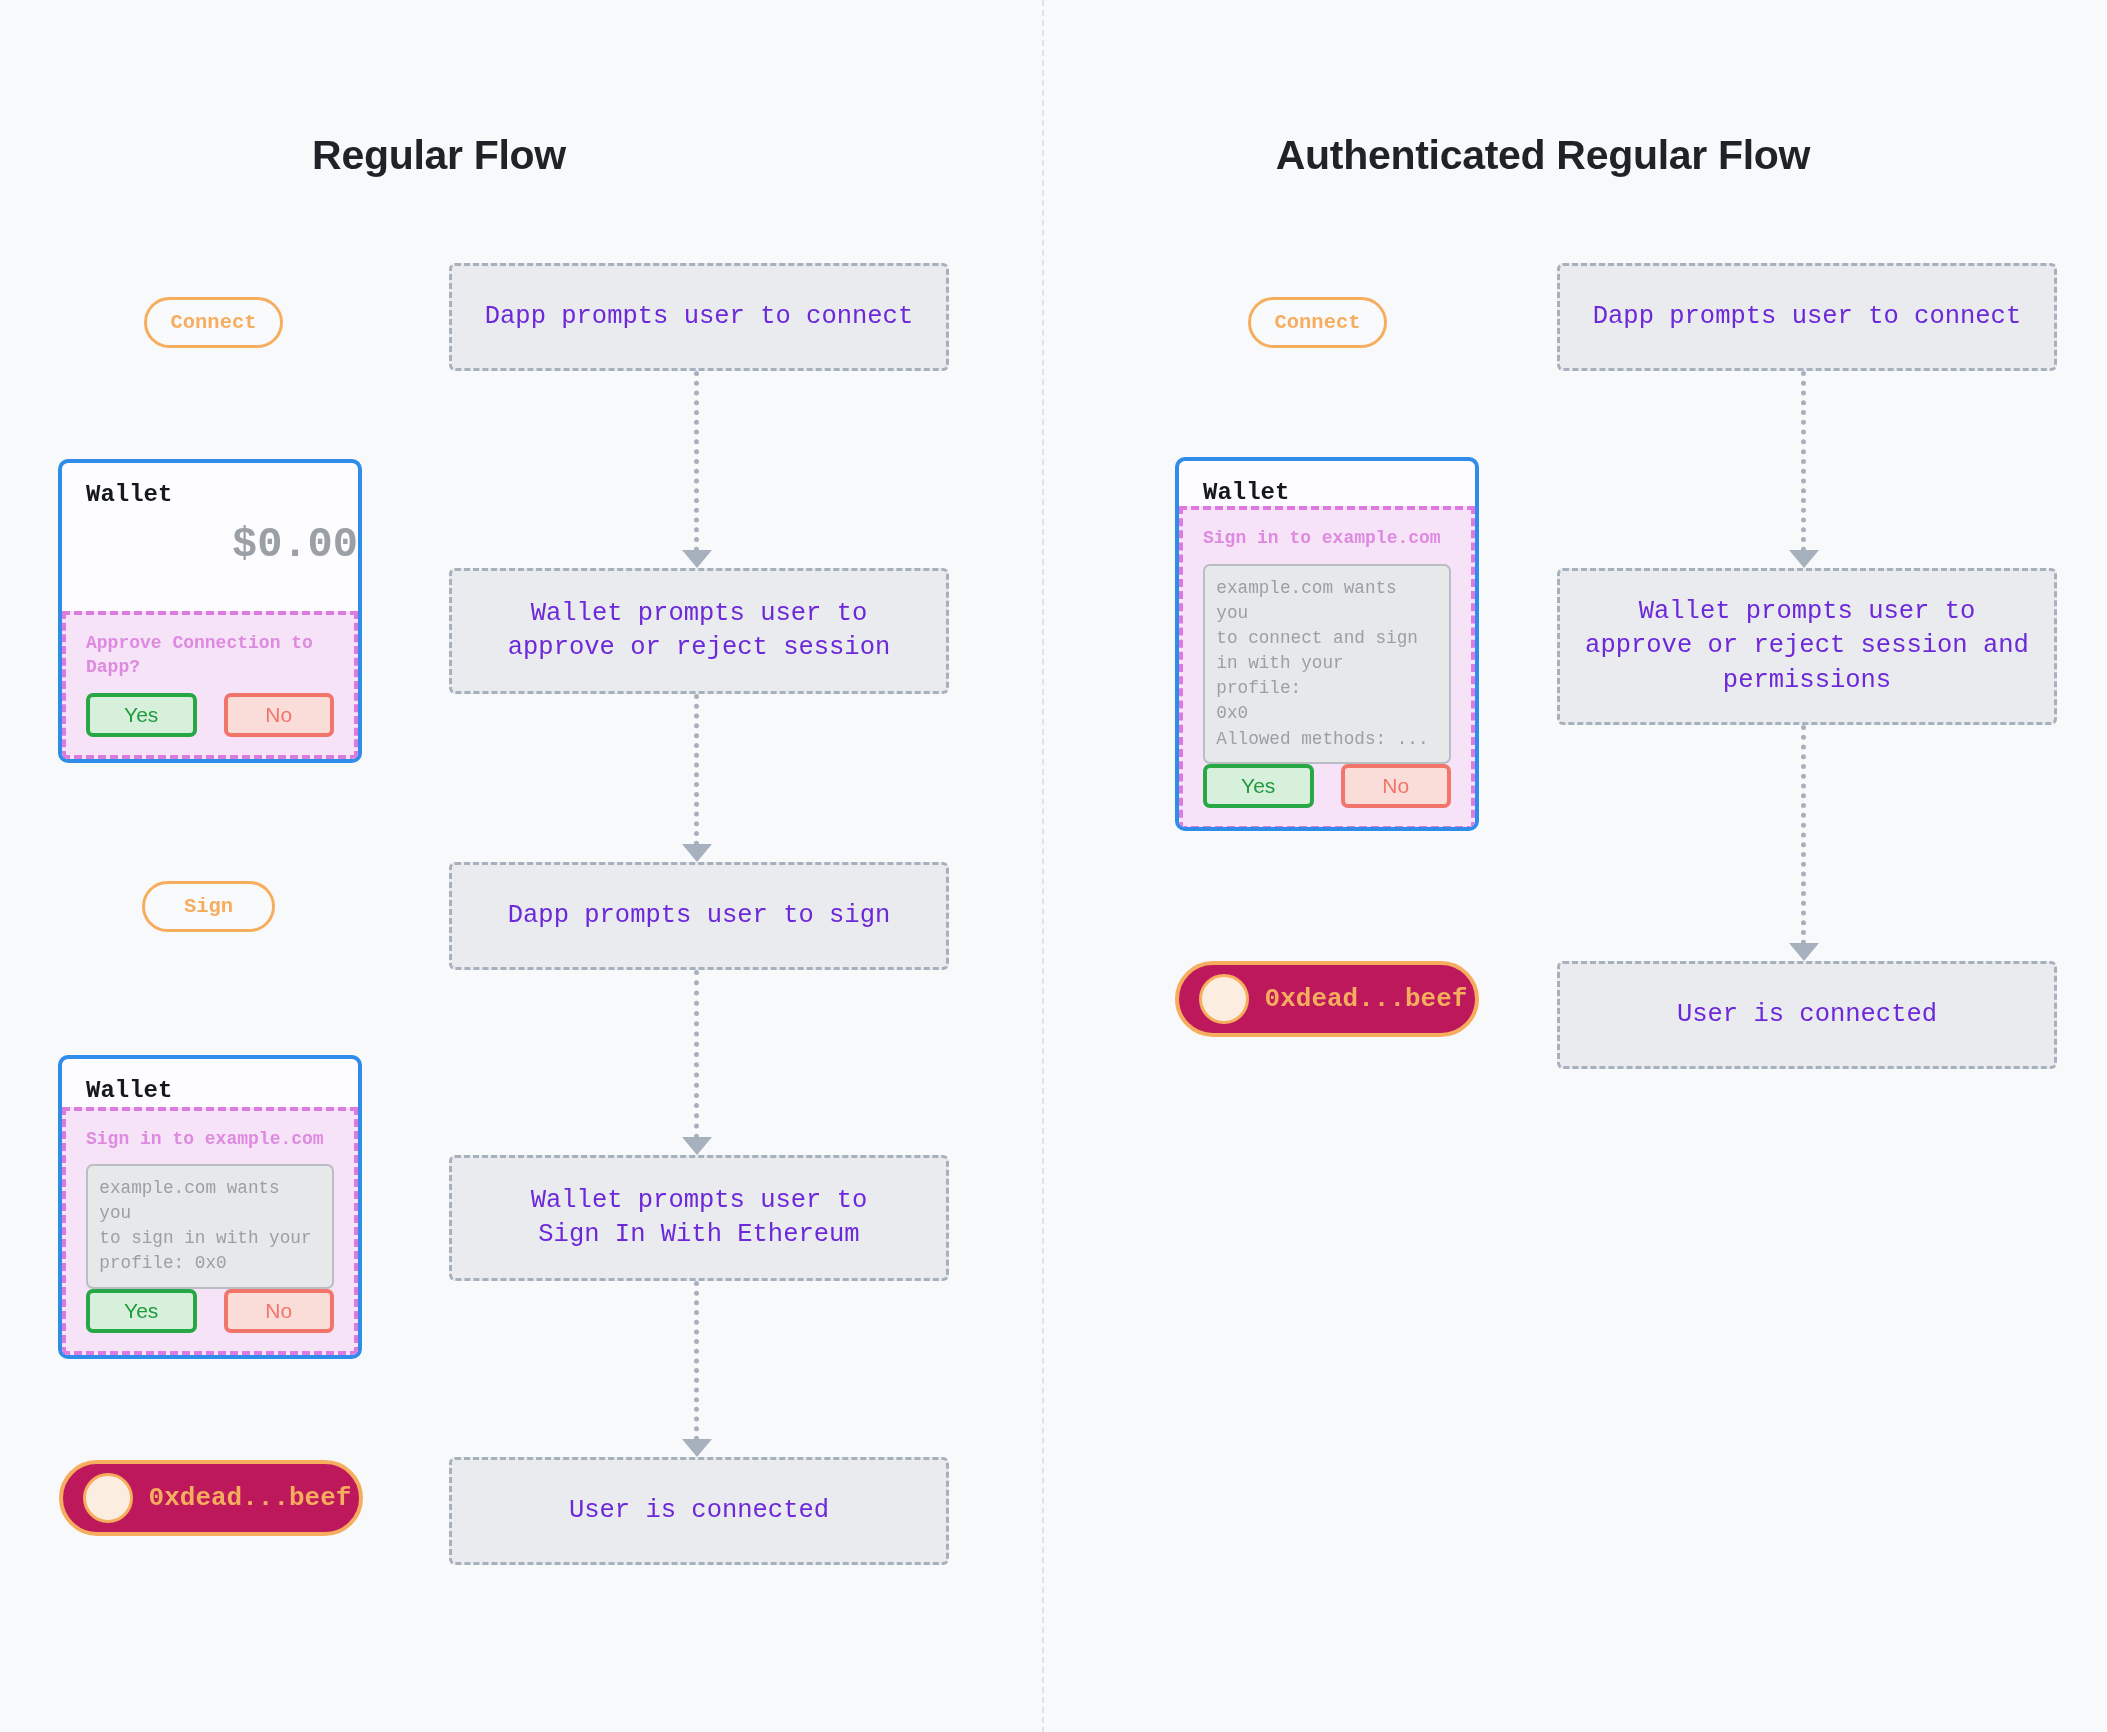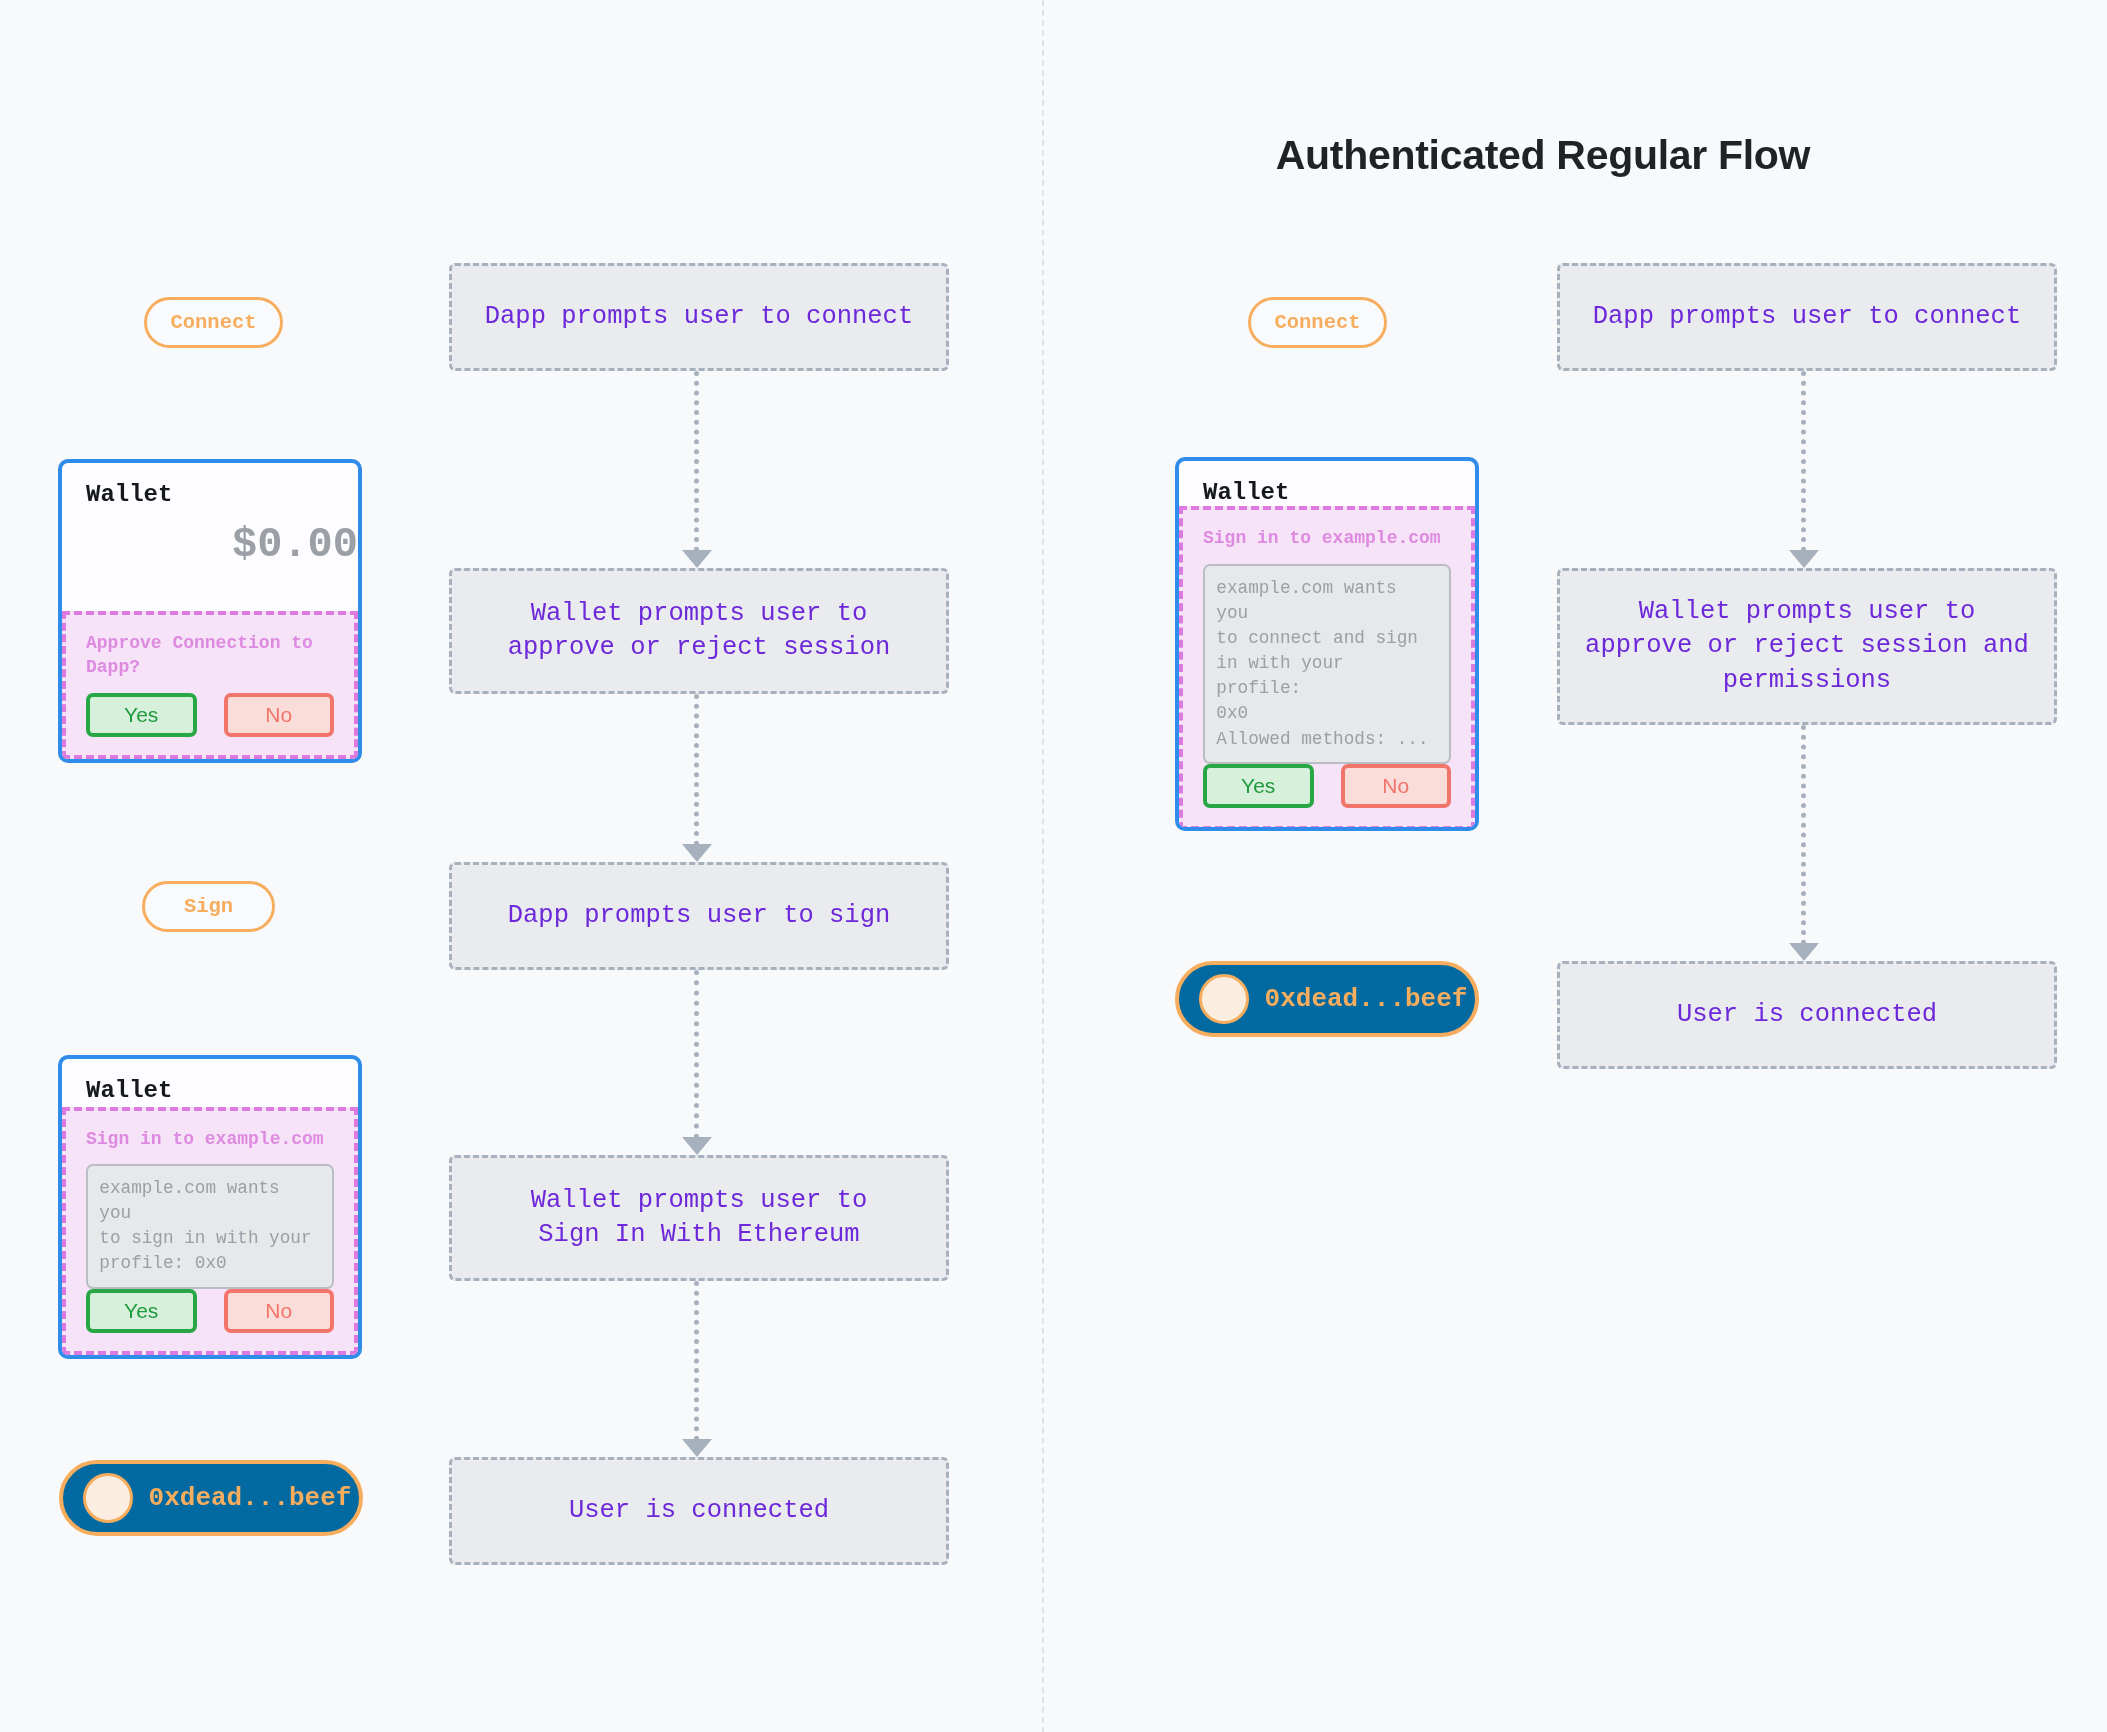--- a/index.html
+++ b/index.html
@@ -59,21 +59,21 @@
     justify-content: center;
     white-space: nowrap;
   }
 
   
   .addr-pill {
     position: absolute;
     box-sizing: border-box;
     border: 4.2px solid #f7ad5e;
     border-radius: 707px;
-    background: #0369a1;
+    background: #be185d;
     display: flex;
     align-items: center;
     gap: 15.6px;
     padding-left: 20px;
   }
   .addr-dot {
     width: 50px;
     height: 50px;
     border-radius: 50%;
     background: #fbeee0;
@@ -211,20 +211,21 @@
     border-top: 18.4px solid #a7b1bd;
   }
 </style>
 </head>
 <body>
 
 <div class="stage">
 
   <div class="divider"></div>
 
+  <div class="col-title" id="title-left">Regular Flow</div>
 
   <div class="pill" style="left:144px; top:297px; width:139px; height:51px;">Connect</div>
 
   <div class="wallet-card" style="left:58px; top:459px; width:304px; height:304px;">
     <div class="wallet-head">Wallet</div>
     <div class="wallet-balance">$0.00</div>
     <div class="modal">
       <div class="modal-title">Approve Connection
 to Dapp?</div>
       <div class="btn-row">

